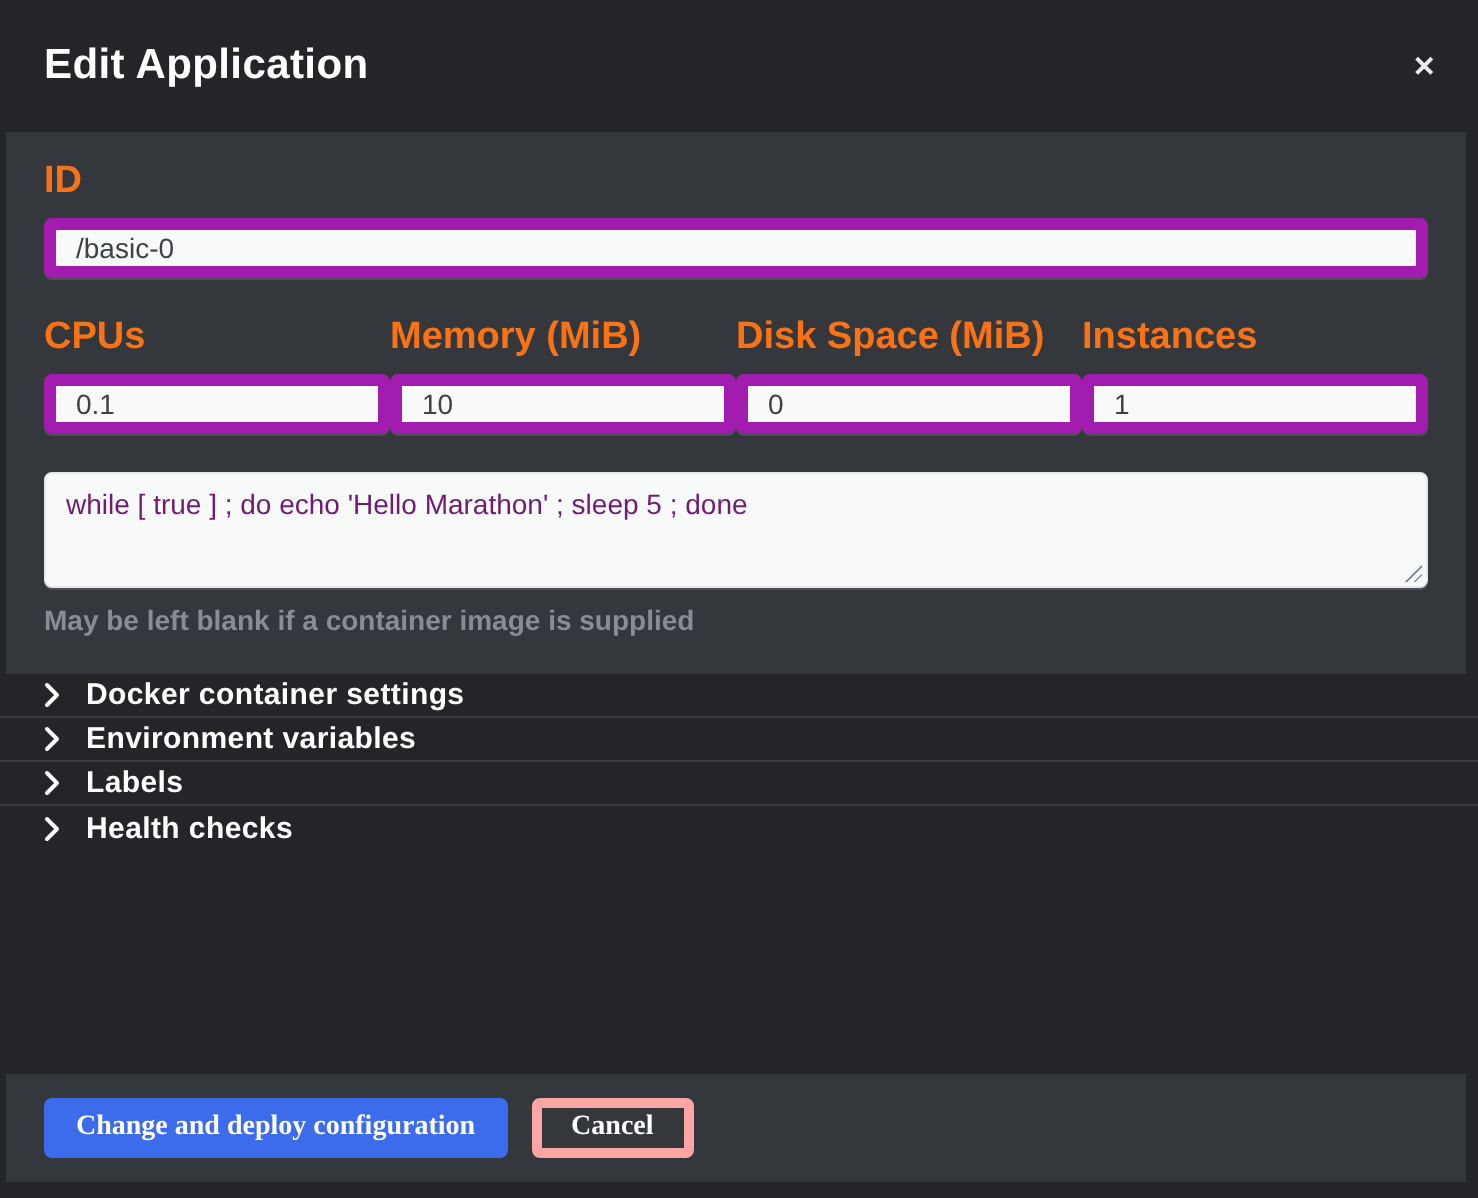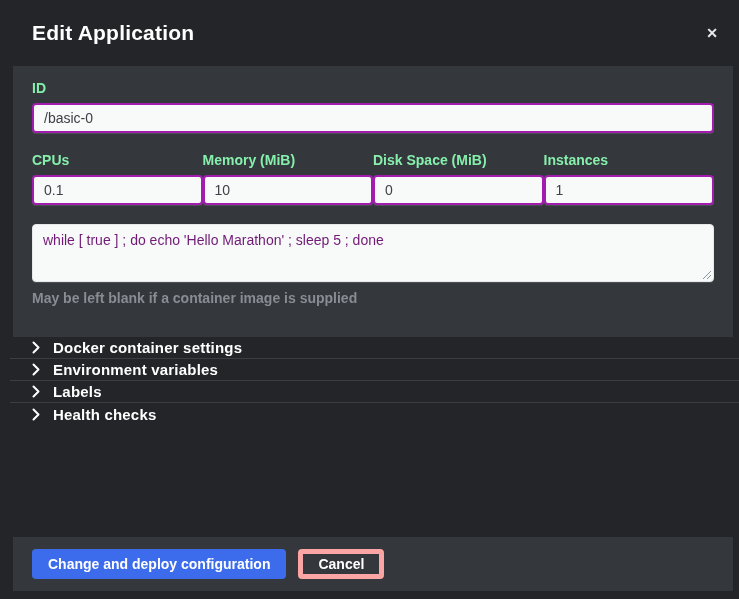--- a/index.html
+++ b/index.html
@@ -3,21 +3,20 @@
 <meta charset="utf-8">
 <style>
   * { margin:0; padding:0; box-sizing:border-box; }
   html,body { background:#1d1f22; }
   .page {
     position:relative;
     width:739px; height:599px;
     background:#232529;
     font-family:"Liberation Sans", sans-serif;
     overflow:hidden;
-    padding-left:10px;
   }
   
   .modal-header {
     height:66px;
     display:flex; align-items:center; justify-content:space-between;
     padding:0 17px 0 22px;
   }
   .modal-title {
     color:#ffffff; font-size:21px; font-weight:600; letter-spacing:0.2px;
   }
@@ -29,27 +28,27 @@
   .panel {
     background:#34373c;
     margin-left:3px; margin-right:6px;
   }
   .form-panel {
     height:271px;
     padding:14px 19px 0 19px;
   }
   .field-label {
     display:block;
-    color:#86efac; font-size:14px; font-weight:700;
+    color:#f97316; font-size:19px; font-weight:700;
     margin-bottom:7px;
   }
   .text-input {
     width:100%; height:30px;
     background:#f8f9f9;
-    border:2px solid #a21caf;
+    border:6px solid #a21caf;
     border-radius:4px;
     padding:0 10px;
     font-family:"Liberation Sans", sans-serif;
     font-size:14px; color:#3e4147;
     box-shadow:0 1px 0 rgba(255,255,255,0.12);
   }
   .field-row {
     display:grid;
     grid-template-columns:repeat(4, 1fr);
     margin-top:19px;
@@ -96,21 +95,21 @@
   
   .footer-panel {
     height:54px;
     display:flex; align-items:center;
     padding:0 19px;
     gap:12px;
   }
   .btn {
     height:30px;
     border-radius:4px;
-    font-family:Liberation Sans, sans-serif;
+    font-family:Liberation Serif, serif;
     font-size:14px; font-weight:700;
     cursor:pointer;
     display:inline-flex; align-items:center;
   }
   .btn-primary {
     background:#3c6ceb; color:#ffffff; border:none;
     padding:0 16px;
   }
   .btn-ghost {
     background:transparent; color:#ffffff;

